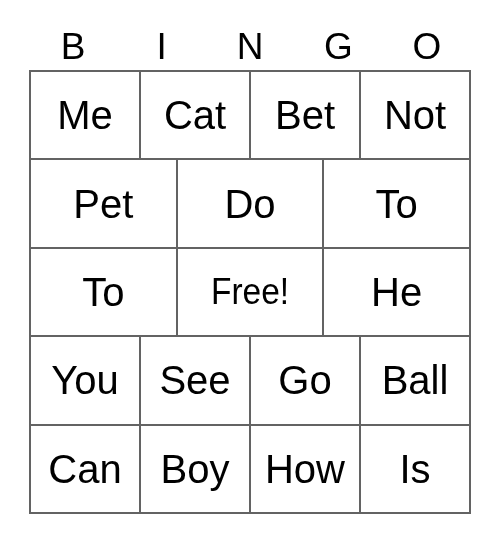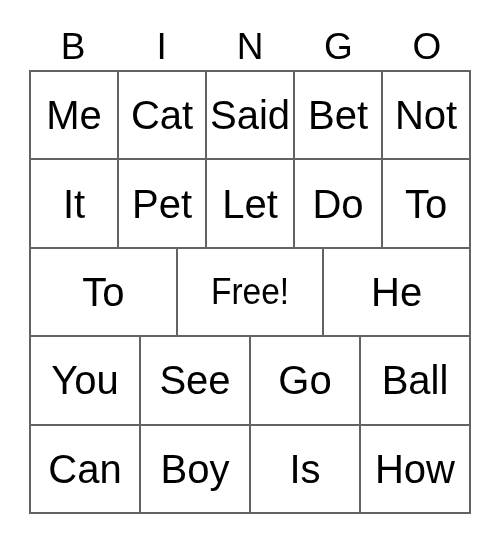--- a/index.html
+++ b/index.html
@@ -96,39 +96,30 @@
   <div class="grid">
 
     <div class="grid-row">
       <div class="grid-cell">
           <span class="cell-text">Me</span>
         </div>
       <div class="grid-cell">
           <span class="cell-text">Cat</span>
         </div>
       <div class="grid-cell">
-          <span class="cell-text">Said</span>
-        </div>
-      <div class="grid-cell">
           <span class="cell-text">Bet</span>
         </div>
       <div class="grid-cell">
           <span class="cell-text">Not</span>
         </div>
     </div>
 
     <div class="grid-row">
       <div class="grid-cell">
-          <span class="cell-text">It</span>
-        </div>
-      <div class="grid-cell">
           <span class="cell-text">Pet</span>
-        </div>
-      <div class="grid-cell">
-          <span class="cell-text">Let</span>
         </div>
       <div class="grid-cell">
           <span class="cell-text">Do</span>
         </div>
       <div class="grid-cell">
           <span class="cell-text">To</span>
         </div>
     </div>
 
     <div class="grid-row">
@@ -159,21 +150,21 @@
     </div>
 
     <div class="grid-row">
       <div class="grid-cell">
           <span class="cell-text">Can</span>
         </div>
       <div class="grid-cell">
           <span class="cell-text">Boy</span>
         </div>
       <div class="grid-cell">
-          <span class="cell-text">Is</span>
+          <span class="cell-text">How</span>
         </div>
       <div class="grid-cell">
-          <span class="cell-text">How</span>
+          <span class="cell-text">Is</span>
         </div>
     </div>
 
   </div>
 </div>
 
 </body></html>

